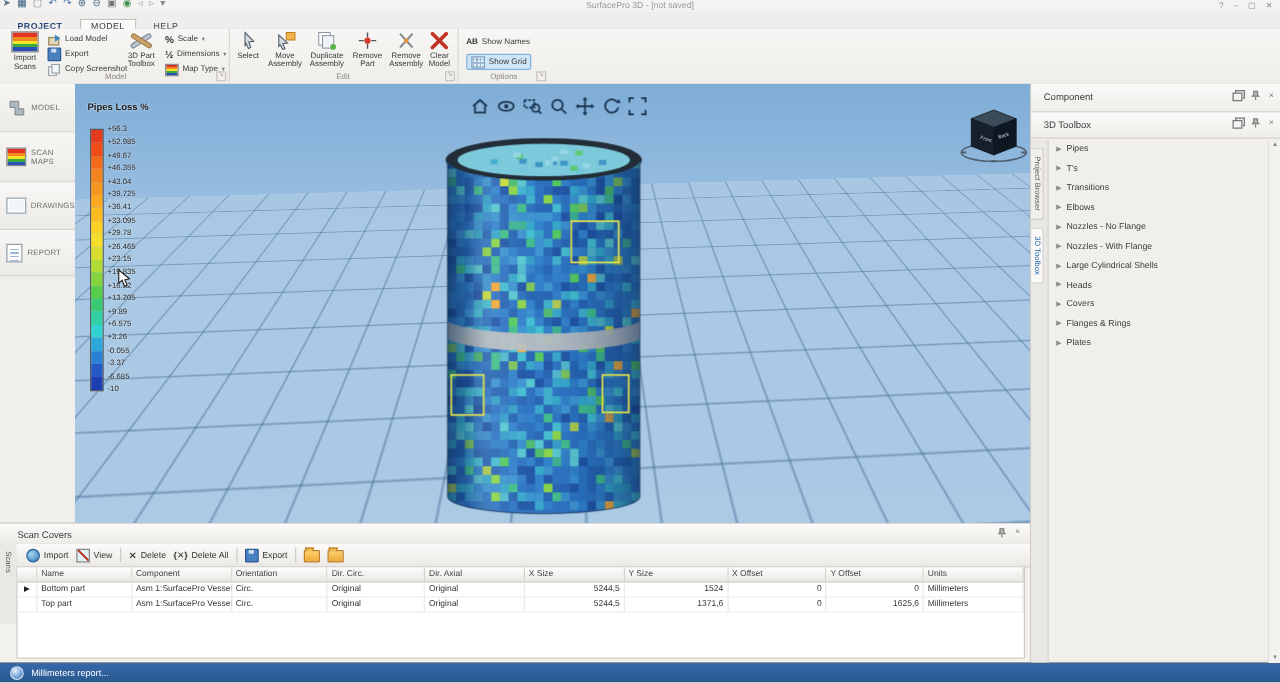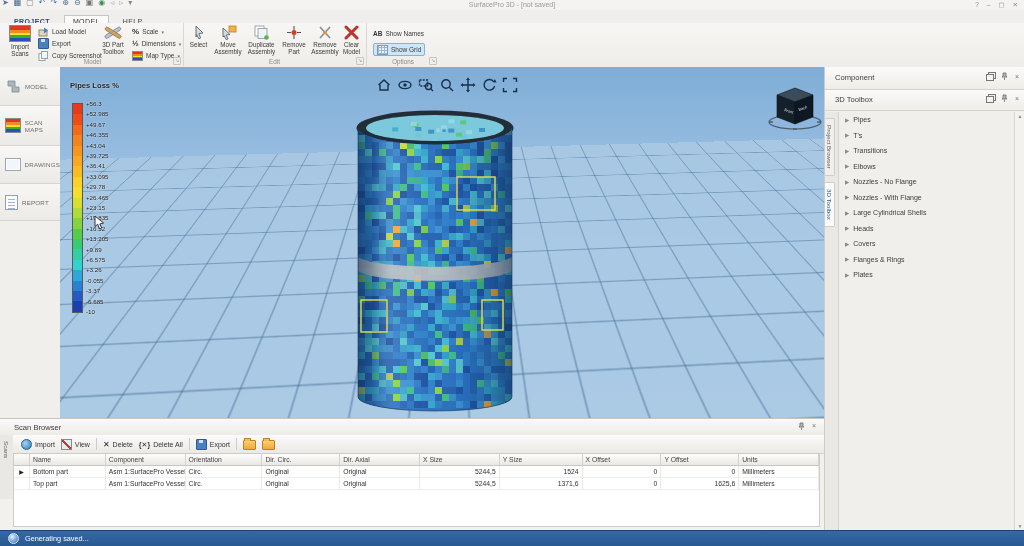--- a/index.html
+++ b/index.html
@@ -1338,21 +1338,21 @@
         </div>
       </div>
     <div class="dock-scroll">
       <div class="up">▲</div>
       <div class="dn">▼</div>
     </div>
   </div>
 
   <div class="scanbrowser">
     <div class="sb-header">
-      <span class="sb-title">Scan Browser</span>
+      <span class="sb-title">Scan Covers</span>
       <span class="sb-btns">
         <svg width="7" height="9">
             <path d="M2 1h3v3l1 1H1l1-1zM3.5 5.5V8" stroke="#777" fill="#b9b6b1" stroke-width="0.9"></path>
           </svg>
         <span>×</span>
       </span>
     </div>
     <div class="sb-sidetab">
       <span>Scans</span>
     </div>
@@ -1421,16 +1421,16 @@
           <div class="sb-cell num" style="width: 83px;">1371,6</div>
           <div class="sb-cell num" style="width: 79px;">0</div>
           <div class="sb-cell num" style="width: 78px;">1625,6</div>
           <div class="sb-cell" style="width: 80px;">Millimeters</div>
         </div>
       </div>
   </div>
 
   <div class="statusbar">
     <span class="status-ico"></span>
-    <span class="status-text">Generating saved...</span>
+    <span class="status-text">Millimeters report...</span>
   </div>
 
 </div>
 
 </body></html>

